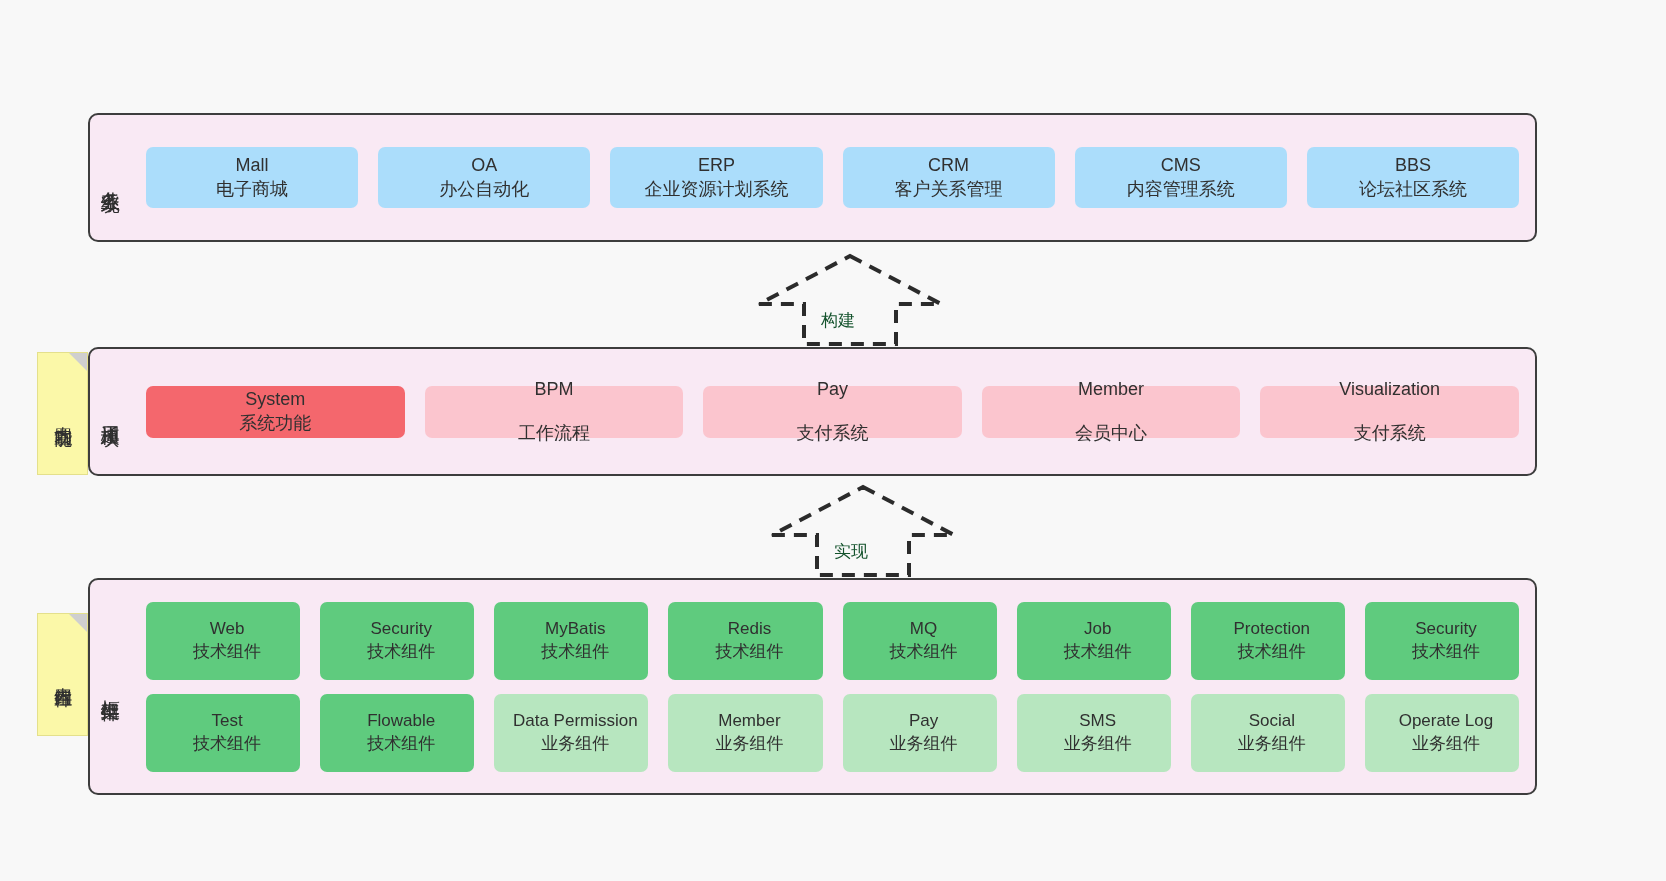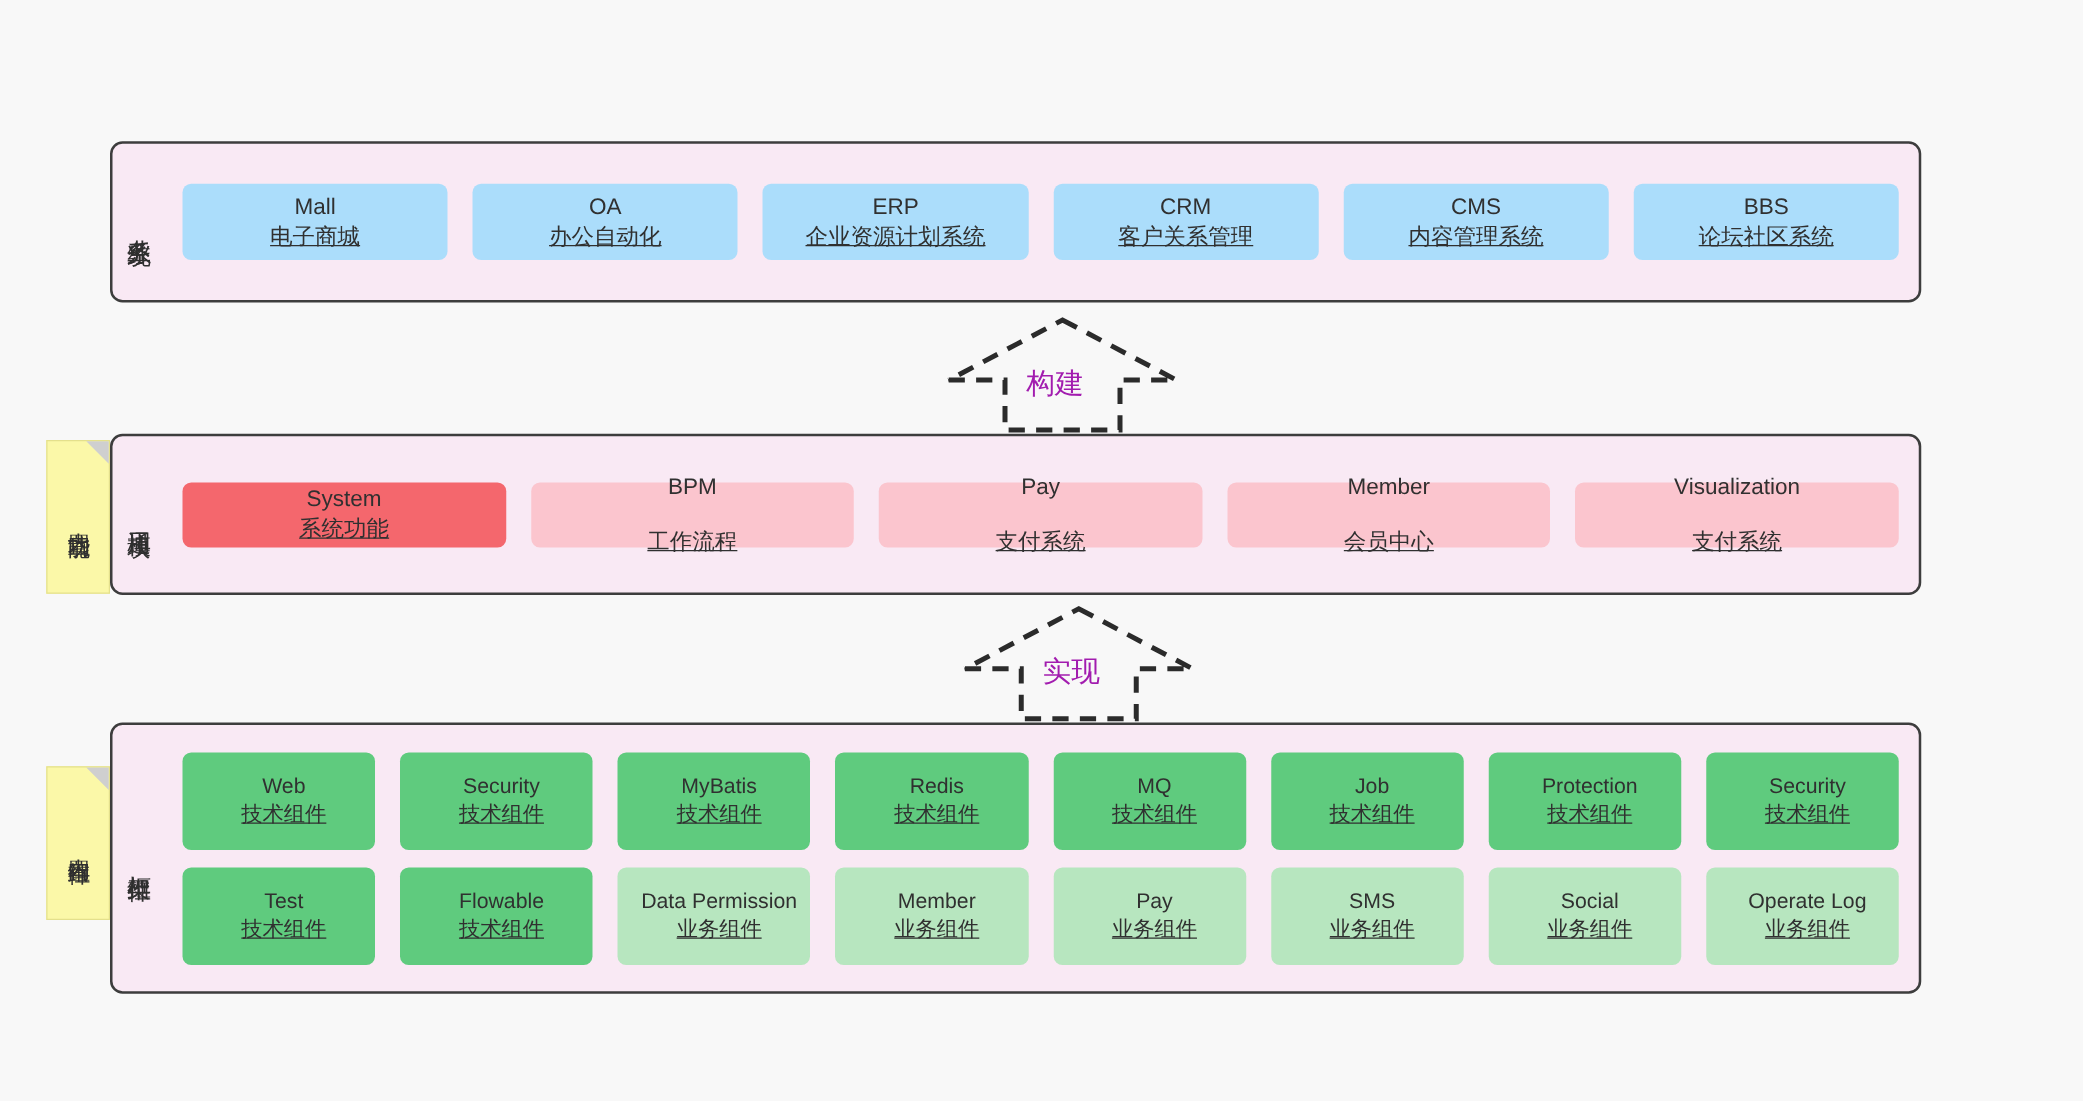--- a/index.html
+++ b/index.html
@@ -74,21 +74,21 @@
     justify-content: center;
     text-align: center;
     font-size: 18px;
     line-height: 1.30;
     color: #303030;
     box-sizing: border-box;
     padding: 6px 4px;
     min-width: 0;
   }
   .block .b-main { white-space: normal; }
-  .block .b-sub  { white-space: normal; text-decoration: underline; }
+  .block .b-sub  { white-space: normal; }
 
   .blue       { background: #abddfb; }
   .red        { background: #f4676d; }
   .pink       { background: #fbc5ce; gap: 20px; }
   .green      { background: #5fcb7e; }
   .lightgreen { background: #b7e6bf; }
 
   
   #layer-business  { left: 88px;  top: 113px; width: 1449px; height: 129px; }
   #layer-business .layer-body { padding: 0 16px; }
@@ -137,25 +137,26 @@
   
   .arrow-wrap {
     position: absolute;
     z-index: 2;
   }
   #arrow-build { left: 755px; top: 252px; width: 190px; height: 96px; }
   #arrow-impl  { left: 768px; top: 483px; width: 190px; height: 96px; }
 
   .arrow-label {
     position: absolute;
-    font-size: 23px;
-    color: #a21caf;
+    font-size: 17px;
+    color: #14532d;
     background: transparent;
     white-space: nowrap;
     user-select: none;
+    margin-top: 18px;
   }
   #arrow-build .arrow-label { left: 66px; top: 39px; }
   #arrow-impl  .arrow-label { left: 66px; top: 39px; }
 </style>
 </head>
 <body>
 
 <div id="canvas">
 
   <div class="layer" id="layer-business">

